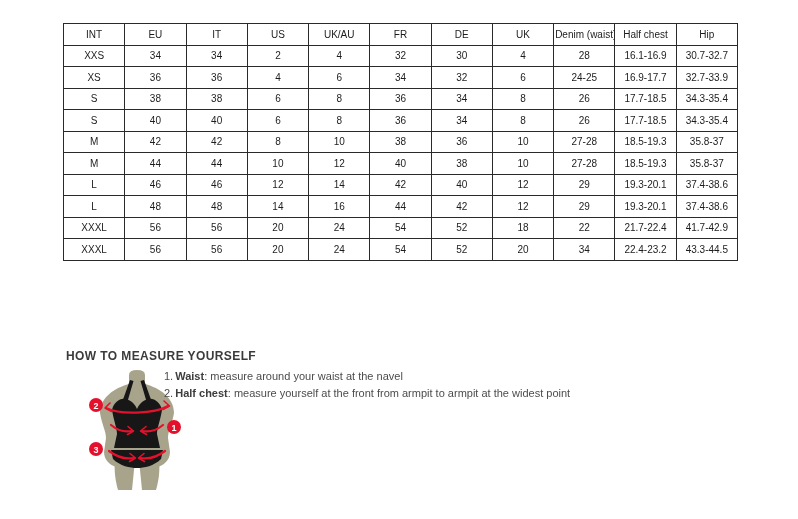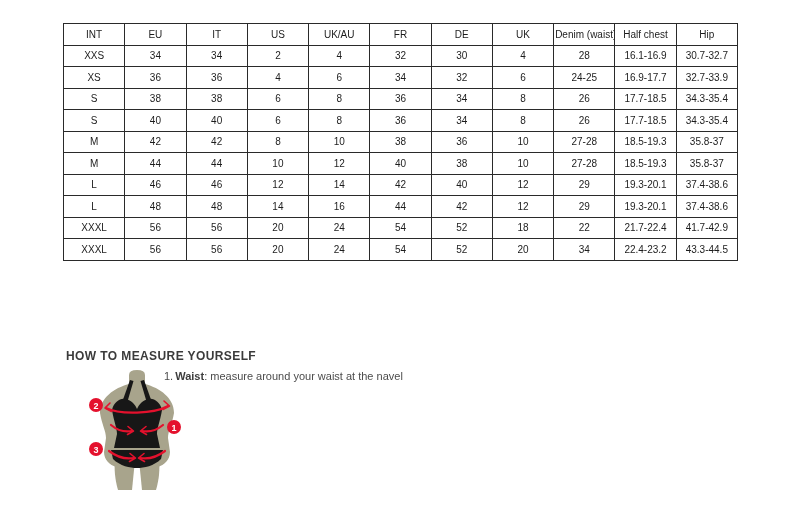--- a/index.html
+++ b/index.html
@@ -271,15 +271,18 @@
         <circle class="badge-circle" cx="12" cy="81" r="7"></circle>
         <text class="badge-num" x="12" y="84.5">3</text>
       </g>
     </svg>
   </div>
 
   <div class="measure-list">
     <div class="m-item">
       <span class="m-num">1.</span><b>Waist</b><span>: measure around your waist at the navel</span>
     </div>
+    <div class="m-item">
+      <span class="m-num">2.</span><b>Half chest</b><span>: measure yourself at the front from armpit to armpit at the widest point</span>
+    </div>
   </div>
 
 </div>
 
 </body></html>

